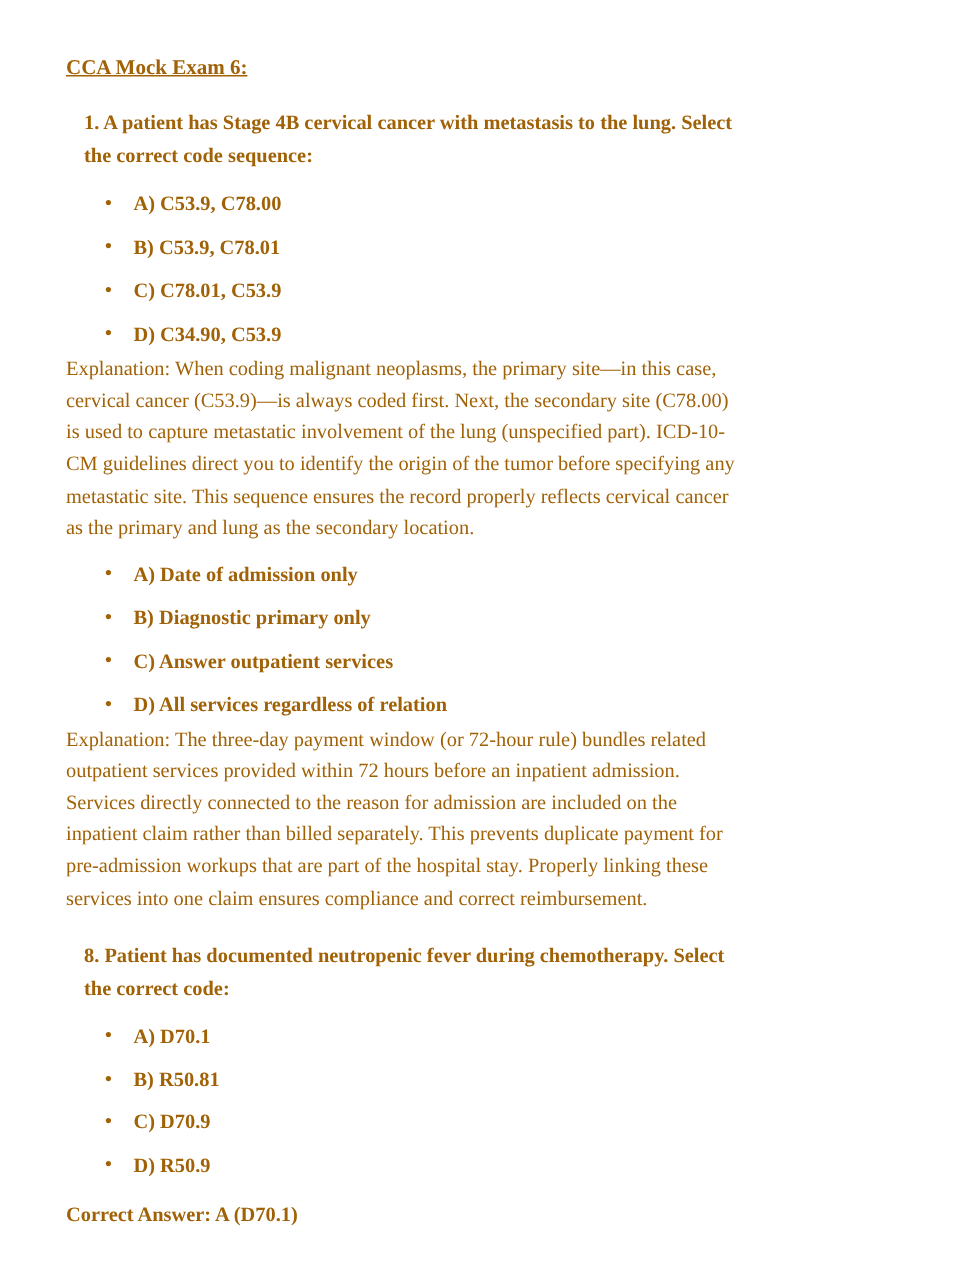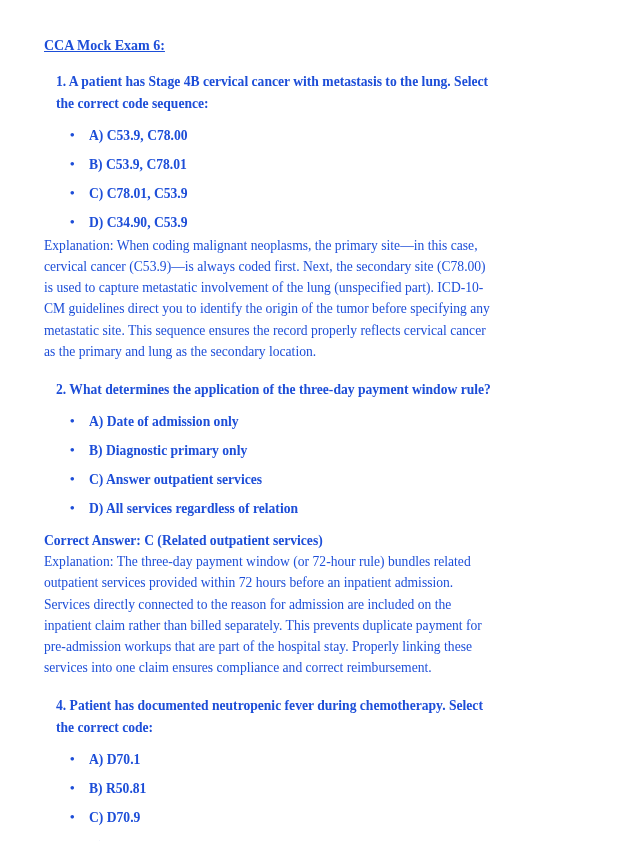--- a/index.html
+++ b/index.html
@@ -7,21 +7,21 @@
     padding: 0;
     background: #ffffff;
   }
   .page {
     width: 557px;
     height: 841px;
     background: #ffffff;
     box-sizing: border-box;
     padding: 30px 60px 0 44px;
     font-family: "Liberation Serif", "DejaVu Serif", serif;
-    color: #1d4ed8;
+    color: #a16207;
     font-size: 13.6px;
     overflow: hidden;
   }
   .doc-title {
     font-weight: bold;
     text-decoration: underline;
     font-size: 14px;
     margin: 8px 0 0 0;
   }
   .question-text {
@@ -86,45 +86,43 @@
       </li>
       <li class="option">
         <span class="bullet">•</span>
         <span>D) C34.90, C53.9</span>
       </li>
     </ul>
     <p class="explanation"><span class="expl-label">Explanation:</span> <span>When coding malignant neoplasms, the primary site—in this case, cervical cancer (C53.9)—is always coded first. Next, the secondary site (C78.00) is used to capture metastatic involvement of the lung (unspecified part). ICD-10-CM guidelines direct you to identify the origin of the tumor before specifying any metastatic site. This sequence ensures the record properly reflects cervical cancer as the primary and lung as the secondary location.</span></p>
   </section>
 
   <section>
-    <p class="question-text">2. What determines the application of the three-day payment window rule?</p>
     <ul class="options">
       <li class="option">
         <span class="bullet">•</span>
         <span>A) Date of admission only</span>
       </li>
       <li class="option">
         <span class="bullet">•</span>
         <span>B) Diagnostic primary only</span>
       </li>
       <li class="option">
         <span class="bullet">•</span>
         <span>C) Answer outpatient services</span>
       </li>
       <li class="option">
         <span class="bullet">•</span>
         <span>D) All services regardless of relation</span>
       </li>
     </ul>
-    <p class="answer-line">Correct Answer: C (Related outpatient services)</p>
     <p class="explanation"><span class="expl-label">Explanation:</span> <span>The three-day payment window (or 72-hour rule) bundles related outpatient services provided within 72 hours before an inpatient admission. Services directly connected to the reason for admission are included on the inpatient claim rather than billed separately. This prevents duplicate payment for pre-admission workups that are part of the hospital stay. Properly linking these services into one claim ensures compliance and correct reimbursement.</span></p>
   </section>
 
   <section>
-    <p class="question-text">4. Patient has documented neutropenic fever during chemotherapy. Select the correct code:</p>
+    <p class="question-text">8. Patient has documented neutropenic fever during chemotherapy. Select the correct code:</p>
     <ul class="options">
       <li class="option">
         <span class="bullet">•</span>
         <span>A) D70.1</span>
       </li>
       <li class="option">
         <span class="bullet">•</span>
         <span>B) R50.81</span>
       </li>
       <li class="option">

